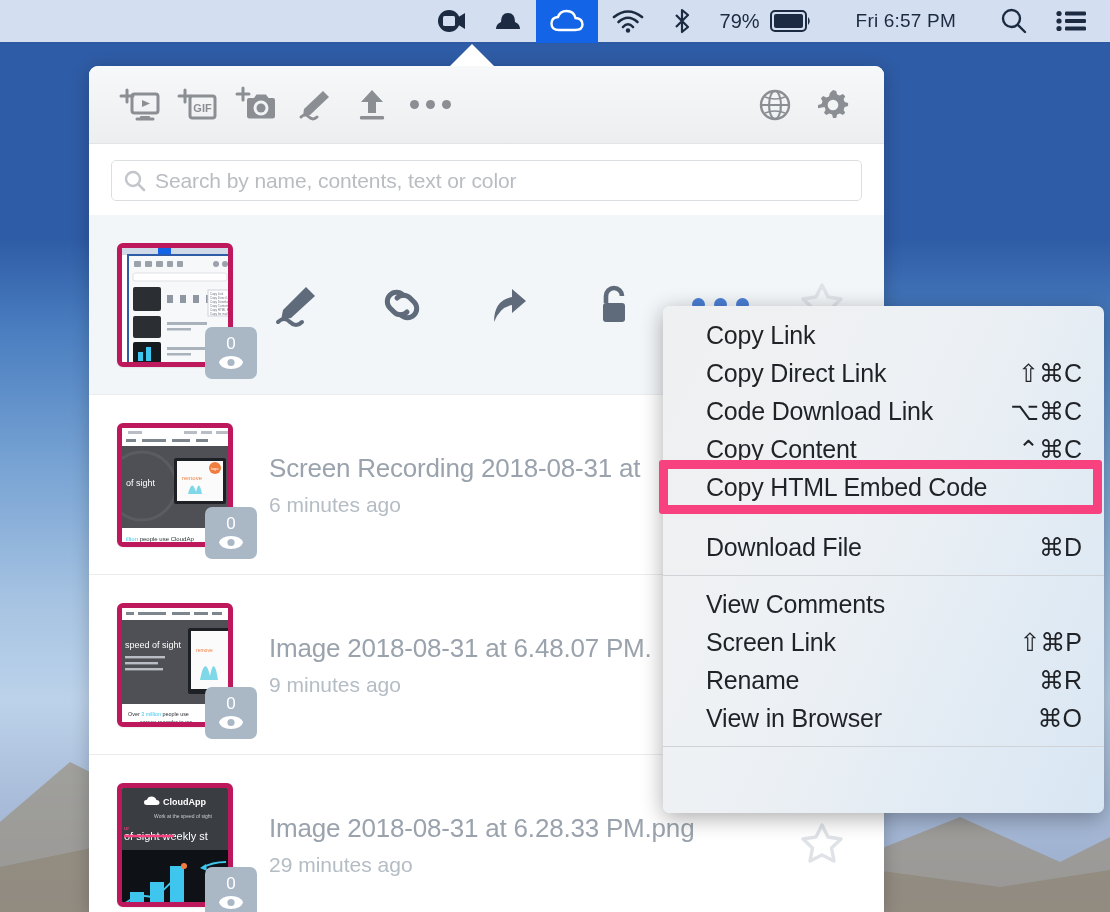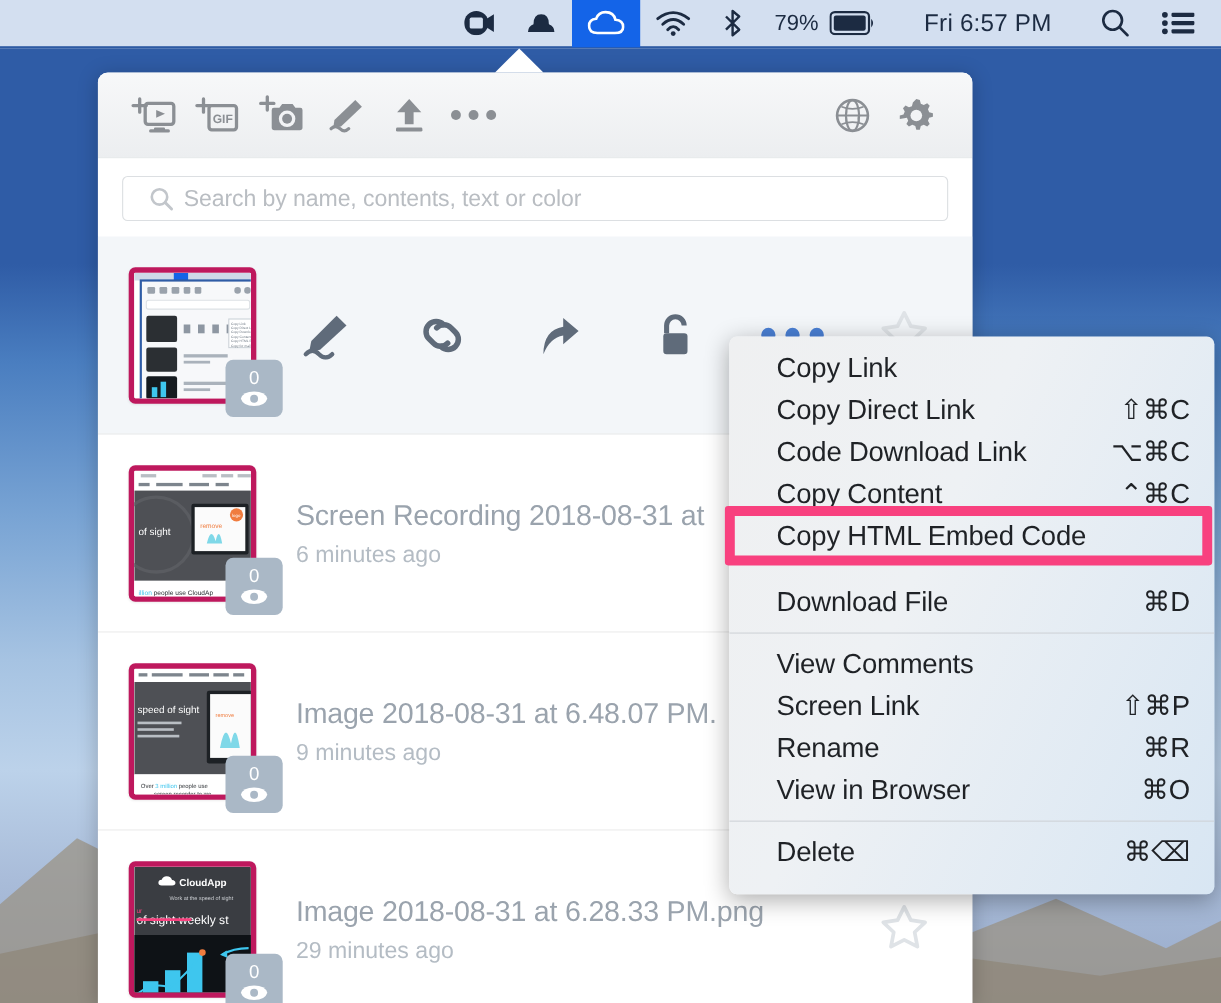--- a/index.html
+++ b/index.html
@@ -34,21 +34,21 @@
     background: #d3dff0;
     border-bottom: 2px solid #2d5aa3;
     display: flex; align-items: center; justify-content: flex-end;
     padding-right: 10px;
   }
   .mb-item {
     height: 44px; display: flex; align-items: center; justify-content: center;
     padding: 0 14px; color: #1c2b42;
   }
   .mb-item.active { background: #1464e8; color: #ffffff; }
-  #mb-time { font-size: 22px; letter-spacing: .2px; padding: 0 16px; color:#1c2b42;}
+  #mb-time { font-size: 19px; letter-spacing: .2px; padding: 0 16px; color:#1c2b42;}
   #mb-battery-pct { font-size: 20px; padding-right: 6px; }
   #menubar-arrow {
     position: absolute; top: 44px; left: 472px; width: 0; height: 0;
     margin-left: -22px;
     border-left: 22px solid transparent;
     border-right: 22px solid transparent;
     border-bottom: 22px solid #ffffff;
     z-index: 6;
   }
 
@@ -74,21 +74,21 @@
     display: flex; align-items: center; justify-content: center;
     color: #8b8f94;
   }
   .tb-spacer { flex: 1; }
   .tb-dots { display:flex; gap:7px; align-items:center; }
   .tb-dots i { width:9px; height:9px; border-radius:50%; background:#8b8f94; display:block; }
 
   #search-wrap { padding: 16px 22px 14px 22px; background: #fff; }
   #search-box {
     height: 41px; border: 1px solid #dcdfe2; border-radius: 5px;
-    display: flex; align-items: center; padding: 0 24px;
+    display: flex; align-items: center; padding: 0 12px;
     background: #fff;
   }
   #search-placeholder {
     font-size: 21px; color: #b9bdc2; padding-left: 9px; letter-spacing: -0.1px;
   }
 
   
   #file-list { background: #ffffff; }
   .row {
     position: relative; height: 180px;
@@ -609,22 +609,18 @@
       <span class="lbl">Rename</span>
       <span class="sc">⌘R</span>
     </div>
     <div class="menu-item">
       <span class="lbl">View in Browser</span>
       <span class="sc">⌘O</span>
     </div>
 
     <div class="menu-sep"></div>
 
-    <div class="menu-item">
-      <span class="lbl">Delete</span>
-      <span class="sc">⌘⌫</span>
-    </div>
   </div>
 
   <div id="highlight-inner"></div>
   <div id="highlight-box"></div>
 
 </div>
 
 </body></html>

